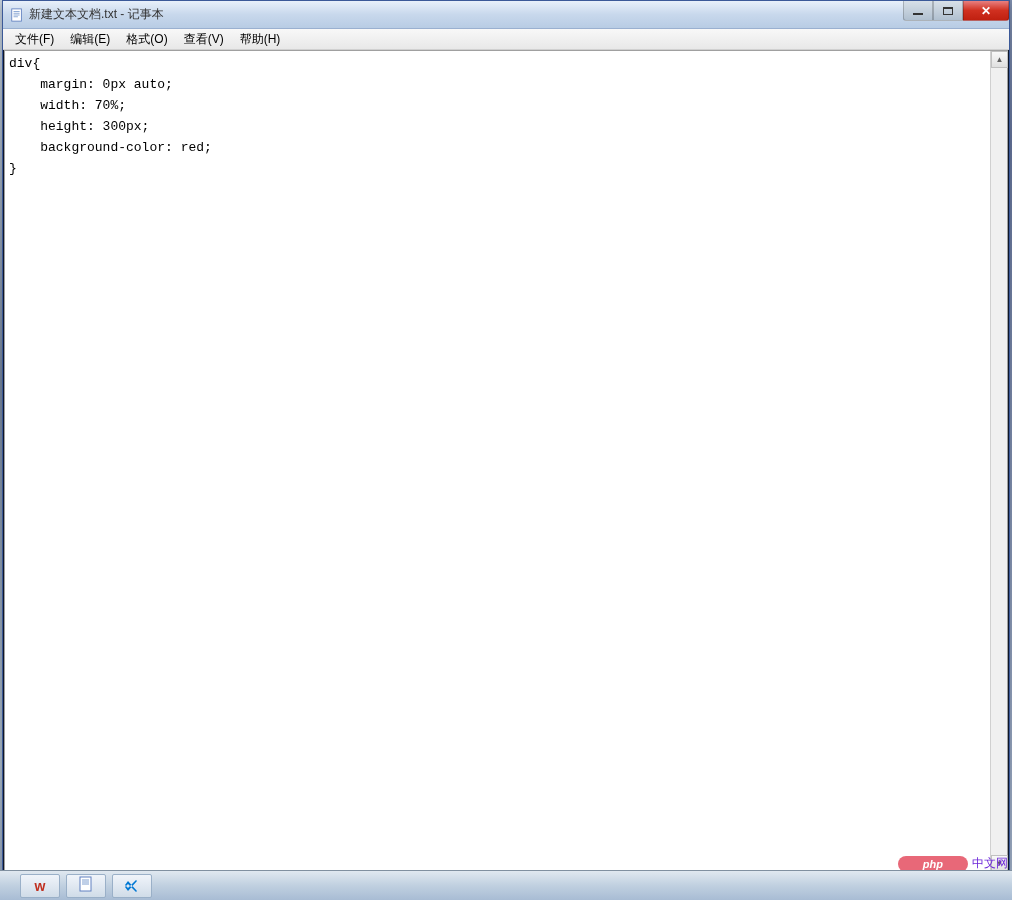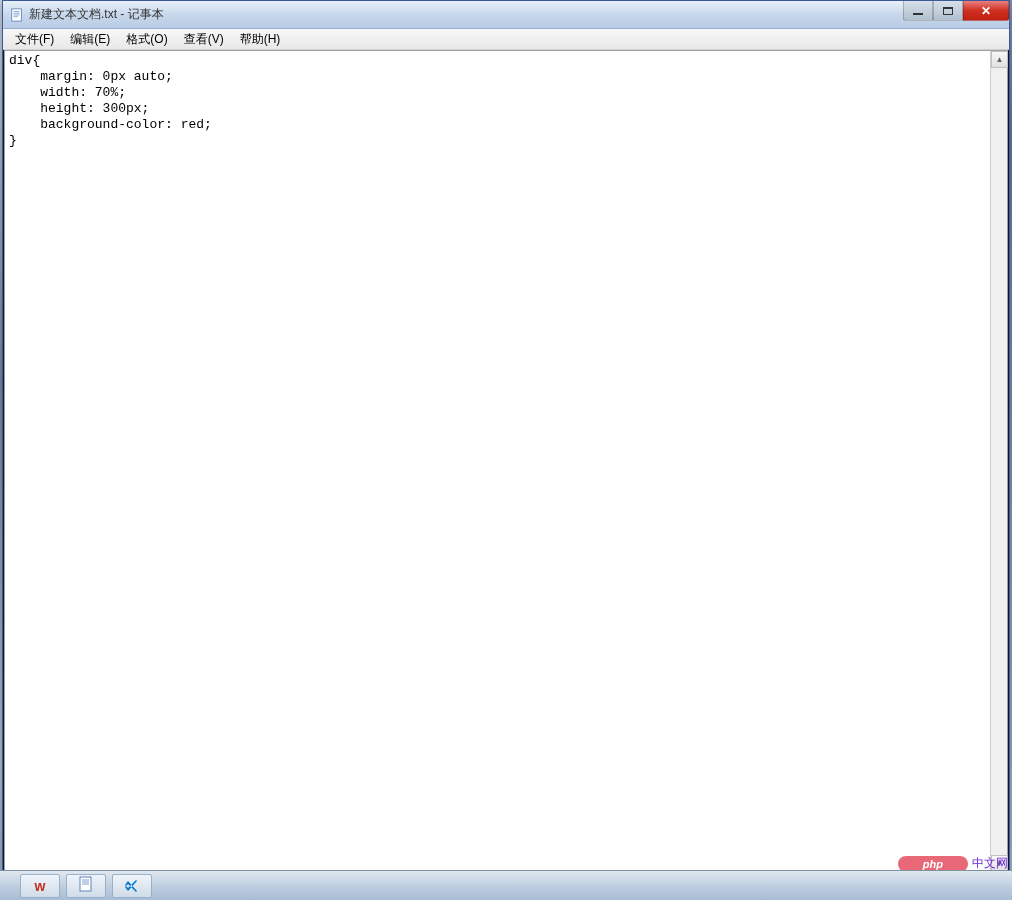--- a/index.html
+++ b/index.html
@@ -125,21 +125,21 @@
       right: 1px;
       bottom: 1px;
       background: #fff;
       border: 1px solid #a0a0a0;
       display: flex;
     }
     .editor-content {
       flex: 1;
       font-family: "Consolas", "Courier New", monospace;
       font-size: 13px;
-      line-height: 16px;
+      line-height: 21px;
       color: #000;
       padding: 2px 4px;
       white-space: pre;
       overflow: hidden;
     }
     .scrollbar-v {
       width: 17px;
       background: #f0f0f0;
       border-left: 1px solid #d0d0d0;
       position: relative;

